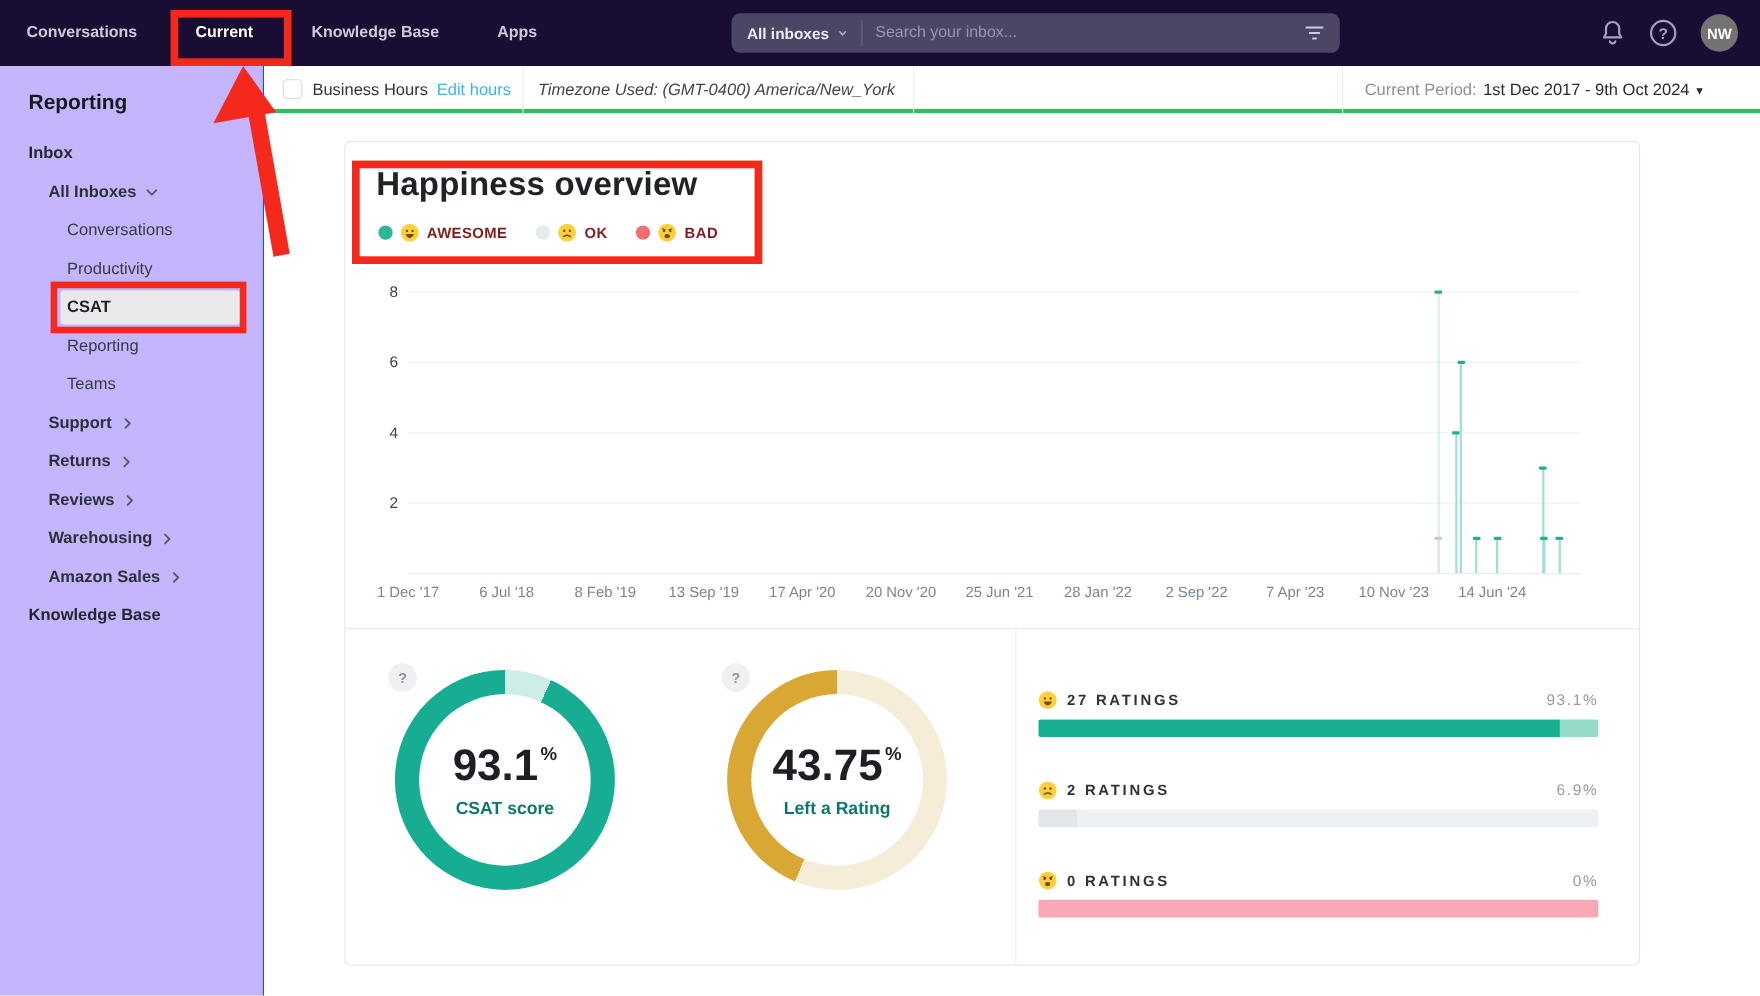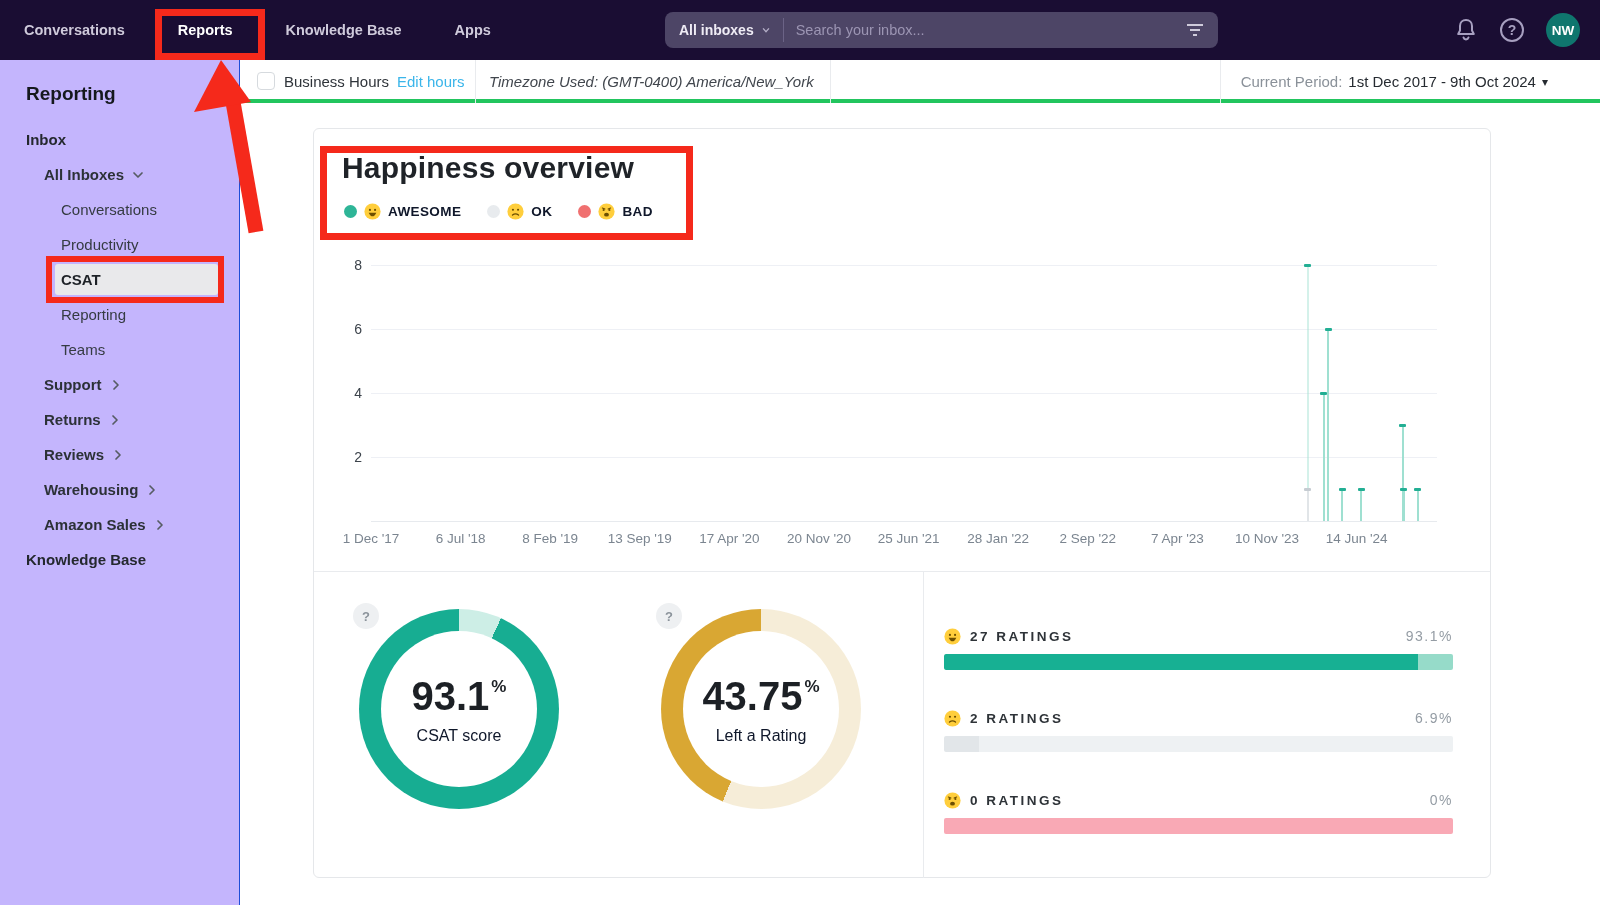--- a/index.html
+++ b/index.html
@@ -12,21 +12,21 @@
   .nav-item { color:#cfcadb; font-size:14.5px; font-weight:700; cursor:pointer; white-space:nowrap; }
   .nav-item.active { color:#ffffff; }
   .searchbar { position:absolute; left:665px; top:12px; width:553px; height:36px; background:#4d4566; border-radius:8px; display:flex; align-items:center; }
   .inbox-filter { display:flex; align-items:center; gap:7px; padding:0 12px 0 14px; color:#efecf5; font-size:14px; font-weight:700; cursor:pointer; }
   .search-divider { width:1px; height:24px; background:#6b6386; }
   .search-input { flex:1; background:transparent; border:none; outline:none; color:#9c95b3; font-size:14.5px; padding:0 12px; font-family:"Liberation Sans",sans-serif; }
   .search-input::placeholder { color:#9c95b3; }
   .filter-icon { margin-right:14px; cursor:pointer; }
   .nav-right { position:absolute; right:0; top:0; height:60px; display:flex; align-items:center; gap:22px; padding-right:20px; }
   .help-circle { width:24px; height:24px; border:2px solid #a79fc0; border-radius:50%; color:#a79fc0; font-size:14px; font-weight:700; display:flex; align-items:center; justify-content:center; cursor:pointer; }
-  .avatar { width:34px; height:34px; border-radius:50%; background:#0f766e; color:#ffffff; font-size:13.5px; font-weight:700; display:flex; align-items:center; justify-content:center; cursor:pointer; }
+  .avatar { width:34px; height:34px; border-radius:50%; background:#737373; color:#ffffff; font-size:13.5px; font-weight:700; display:flex; align-items:center; justify-content:center; cursor:pointer; }
 
   
   .subbar { position:absolute; left:240px; top:60px; width:1360px; height:43px; background:#fff; border-bottom:4px solid #22c55e; }
   .checkbox { position:absolute; left:17px; top:12px; width:18px; height:18px; border:1.5px solid #d6dade; border-radius:4px; background:#fff; cursor:pointer; }
   .bh-label { position:absolute; left:44px; top:13px; font-size:15px; color:#2f343a; }
   .edit-hours { position:absolute; left:157px; top:13px; font-size:15px; color:#3ab5ea; cursor:pointer; }
   .v-div { position:absolute; top:0; width:1px; height:43px; background:#e9ebee; }
   .tz-label { position:absolute; left:249px; top:13px; font-size:15px; font-style:italic; color:#41464d; }
   .period-wrap { position:absolute; right:52px; top:13px; font-size:15px; color:#262b31; display:flex; gap:6px; align-items:center; cursor:pointer; }
   .period-label { color:#8a9199; }
@@ -44,38 +44,38 @@
   .side-list li.selected { font-weight:700; color:#1d2126; }
   .side-list li > * { position:relative; }
 
   
   .main { position:absolute; left:240px; top:103px; width:1360px; height:802px; background:#fff; }
   .card { position:absolute; left:73px; top:25px; width:1178px; height:750px; background:#fff; border:1px solid #e5e7ea; border-radius:6px; }
   .card-title { position:absolute; left:28px; top:22px; font-size:30px; font-weight:800; letter-spacing:.2px; color:#1f2328; }
   .legend { position:absolute; left:30px; top:74px; display:flex; gap:26px; align-items:center; }
   .legend-item { display:flex; align-items:center; gap:7px; }
   .legend-dot { width:13px; height:13px; border-radius:50%; }
-  .legend-label { font-size:13.5px; font-weight:700; letter-spacing:.4px; color:#0f172a;text-align:center; }
+  .legend-label { font-size:13.5px; font-weight:700; letter-spacing:.4px; color:#7f1d1d;text-align:center; }
 
   .chart { position:absolute; inset:0; }
   .gridline { position:absolute; left:57px; width:1066px; height:1px; background:#eef0f5; }
   .axisline { position:absolute; left:57px; width:1066px; height:1px; background:#e7eaee; }
   .ytick { position:absolute; left:0; width:48px; text-align:right; font-size:14px; color:#3c434b; }
   .xtick { position:absolute; transform:translateX(-50%); font-size:13.5px; color:#7b8590; white-space:nowrap; }
   .lolli-line { position:absolute; width:2px; }
   .lolli-cap { position:absolute; width:7px; height:3px; border-radius:1px; }
 
   .h-div { position:absolute; left:0; top:442px; width:1176px; height:1px; background:#e9ebee; }
   .panel-vdiv { position:absolute; left:609px; top:442px; width:1px; height:307px; background:#e9ebee; }
 
   .donut { position:absolute; width:200px; height:200px; border-radius:50%; }
   .donut-hole { position:absolute; inset:22px; border-radius:50%; background:#fff; display:flex; flex-direction:column; align-items:center; justify-content:center; }
   .donut-value { font-size:40px; font-weight:800; color:#1c2025; }
   .donut-value sup { font-size:17px; font-weight:700; vertical-align:18px; margin-left:2px; }
-  .donut-caption { margin-top:8px; font-size:16px; color:#0f172a; }
+  .donut-caption { margin-top:8px; font-size:16px; color:#0f766e;font-weight:bold; }
   .q-badge { position:absolute; width:26px; height:26px; border-radius:50%; background:#eef0f2; color:#8b939b; font-size:13px; font-weight:700; display:flex; align-items:center; justify-content:center; cursor:pointer; }
 
   .ratings { position:absolute; left:630px; top:0; width:509px; }
   .rating-row { position:absolute; left:0; width:509px; }
   .rating-head { display:flex; align-items:center; justify-content:space-between; height:20px; }
   .rating-count { display:flex; align-items:center; gap:9px; font-size:13.5px; font-weight:700; letter-spacing:2.5px; color:#2e3338; }
   .rating-pct { font-size:14px; letter-spacing:1.5px; color:#949ca4; }
   .rating-track { margin-top:8px; height:16px; border-radius:2px; position:relative; overflow:hidden; }
   .rating-fill { position:absolute; left:0; top:0; bottom:0; border-radius:2px 0 0 2px; }
 
@@ -84,21 +84,21 @@
   .arrow-overlay { position:absolute; left:0; top:0; z-index:50; pointer-events:none; }
 </style>
 </head>
 <body>
 
 <div class="page">
 
   <div class="topnav">
     <div class="nav-items">
         <div class="nav-item">Conversations</div>
-        <div class="nav-item active">Reports</div>
+        <div class="nav-item active">Current</div>
         <div class="nav-item">Knowledge Base</div>
         <div class="nav-item">Apps</div>
       </div>
     <div class="searchbar">
       <div class="inbox-filter">
         <span>All inboxes</span>
         <svg width="10" height="10" viewBox="0 0 12 12">
             <polyline points="2.5,4 6,8 9.5,4" fill="none" stroke="#b4aec7" stroke-width="1.6"></polyline>
           </svg>
       </div>

